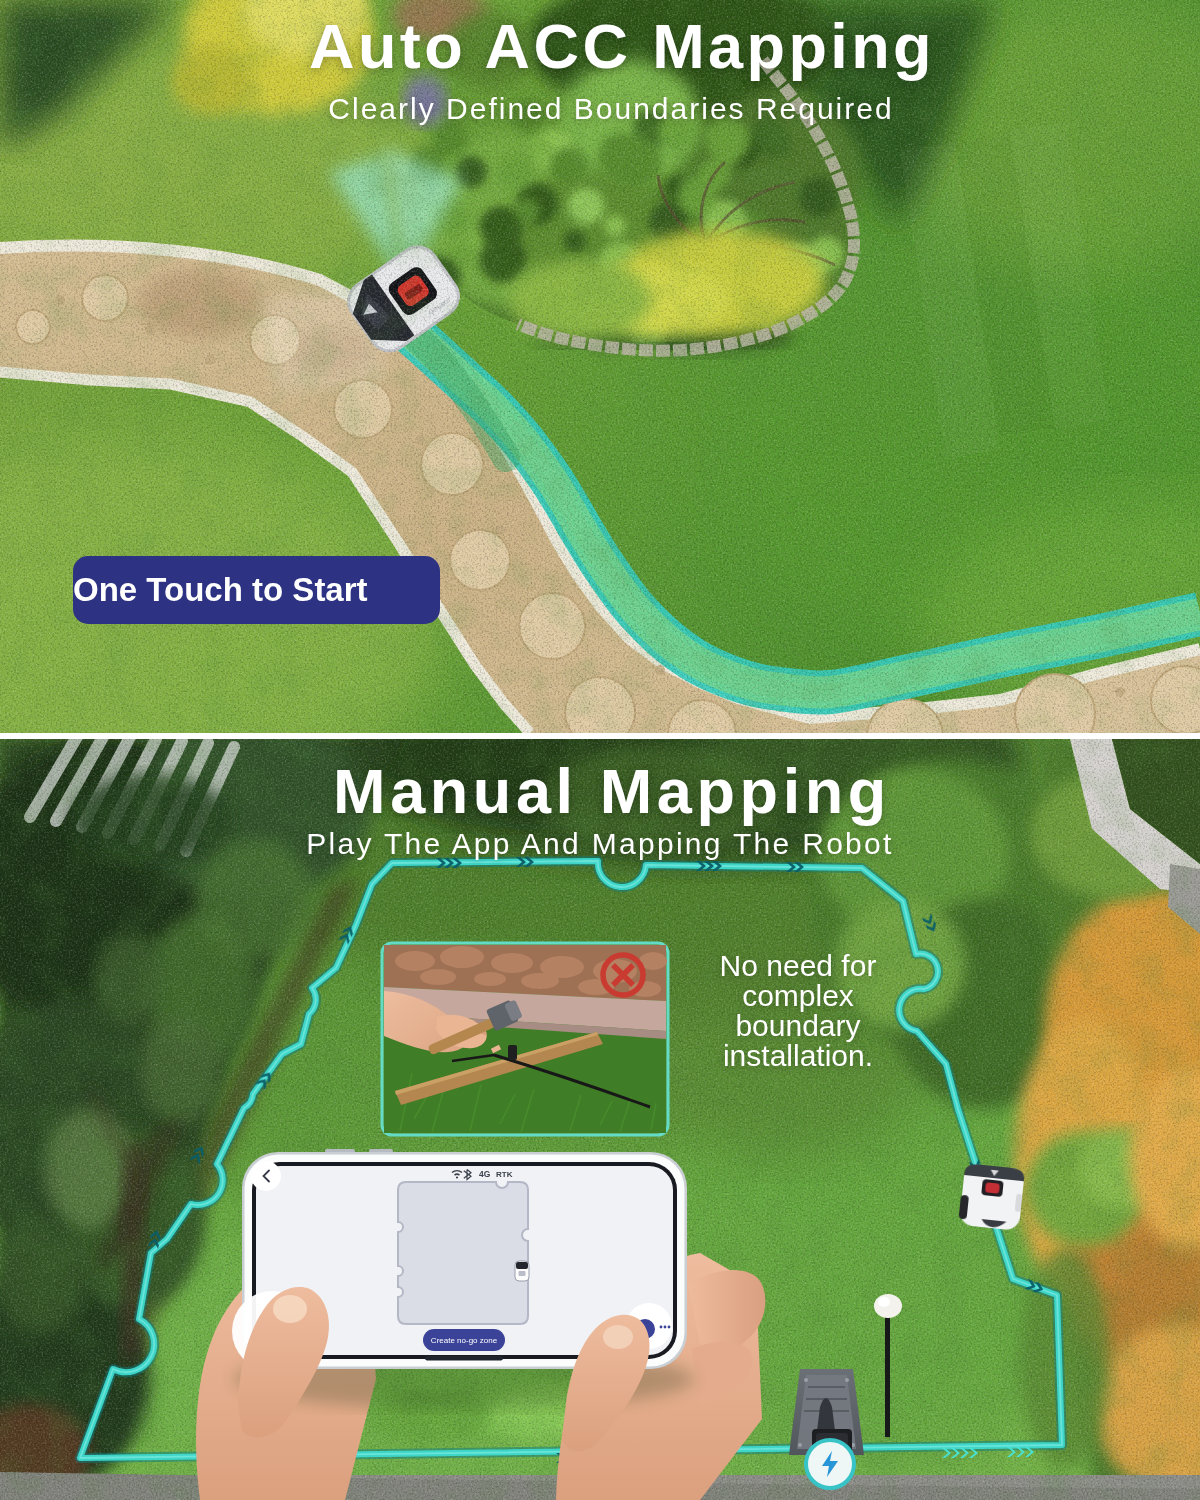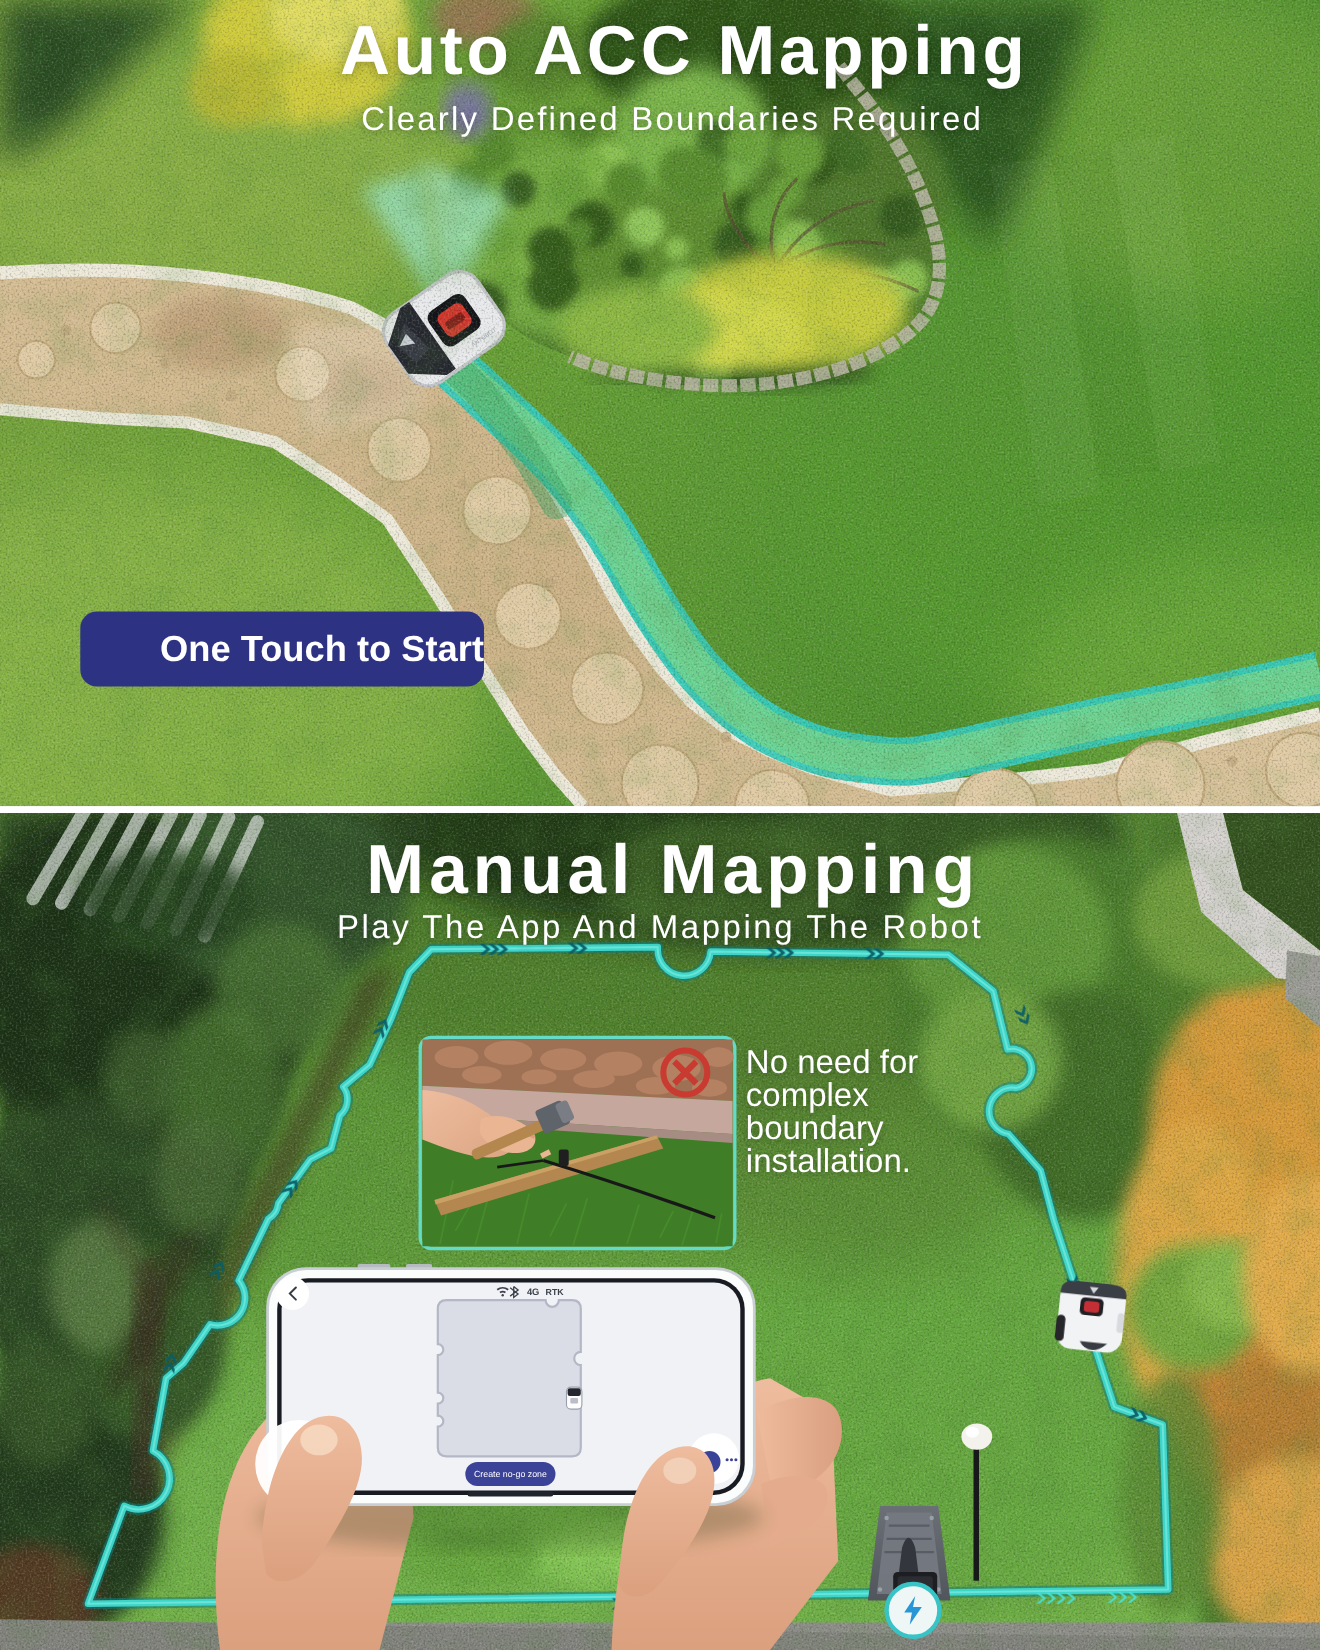--- a/index.html
+++ b/index.html
@@ -236,21 +236,21 @@
 <rect x="0" y="0" width="1200" height="733" filter="url(#mot)" opacity="0.3"></rect>
 <rect x="0" y="0" width="1200" height="733" filter="url(#nzW)" opacity="0.3"></rect>
 <rect x="0" y="0" width="1200" height="733" filter="url(#nzK)" opacity="0.35"></rect>
 </svg>
 
 <div class="abs hl" style="top:10px;left:22px;font-size:63px;letter-spacing:3.4px;">Auto ACC Mapping</div>
 
 <div class="abs sub" style="top:92px;left:11px;font-size:30px;letter-spacing:2px;">Clearly Defined Boundaries Required</div>
 
 <div class="abs" style="left:73px;top:556px;width:367px;height:68px;background:#2d3282;border-radius:15px;"></div>
-<div class="abs" style="left:73px;top:556px;width:367px;height:68px;line-height:68px;text-align:right;color:#fff;font-weight:bold;font-size:33px;">One Touch to Start</div>
+<div class="abs" style="left:73px;top:556px;width:367px;height:68px;line-height:68px;text-align:left;color:#fff;font-weight:bold;font-size:33px;">One Touch to Start</div>
 </div>
 
 <div class="abs" style="left:0;top:733px;width:1200px;height:6px;background:#ffffff;"></div>
 
 <div class="abs" style="left:0;top:739px;width:1200px;height:761px;">
 <svg width="1200" height="761" viewBox="0 0 1200 761">
 <defs>
 <filter id="nzW2" x="0" y="0" width="100%" height="100%">
           <feTurbulence type="fractalNoise" baseFrequency="0.55" numOctaves="3" seed="13"></feTurbulence>
           <feColorMatrix type="matrix" values="0 0 0 0 1 0 0 0 0 1 0 0 0 0 1 1.6 0 0 0 -0.75"></feColorMatrix>
@@ -556,21 +556,21 @@
 <g transform="translate(623,236)">
 <circle r="20" fill="none" stroke="#c93a31" stroke-width="5.5"></circle>
 <path d="M-10,-10 L10,10 M10,-10 L-10,10" stroke="#c93a31" stroke-width="5.5"></path>
 </g>
 </svg>
 
 <div class="abs hl" style="top:16px;left:12px;font-size:63px;letter-spacing:4.6px;">Manual Mapping</div>
 
 <div class="abs sub" style="top:88px;font-size:30px;letter-spacing:2.3px;">Play The App And Mapping The Robot</div>
 
-<div class="abs" style="left:678px;top:212px;width:240px;color:#fff;font-size:30px;line-height:30px;text-shadow:0 2px 8px rgba(0,0,0,0.3);">No need for<br>complex<br>boundary<br>installation.</div>
+<div class="abs" style="left:678px;top:212px;width:240px;color:#fff;font-size:30px;line-height:30px;text-shadow:0 2px 8px rgba(0,0,0,0.3);text-align:center;">No need for<br>complex<br>boundary<br>installation.</div>
 </div>
 
 <div class="abs" style="left:0;top:739px;width:1200px;height:761px;">
 <svg width="1200" height="761" viewBox="0 0 1200 761">
 <defs>
 <filter id="c8b">
           <feGaussianBlur stdDeviation="8"></feGaussianBlur>
         </filter>
         <linearGradient id="skin2" x1="0" y1="0" x2="0" y2="1">
           <stop offset="0" stop-color="#eebc9e"></stop>

